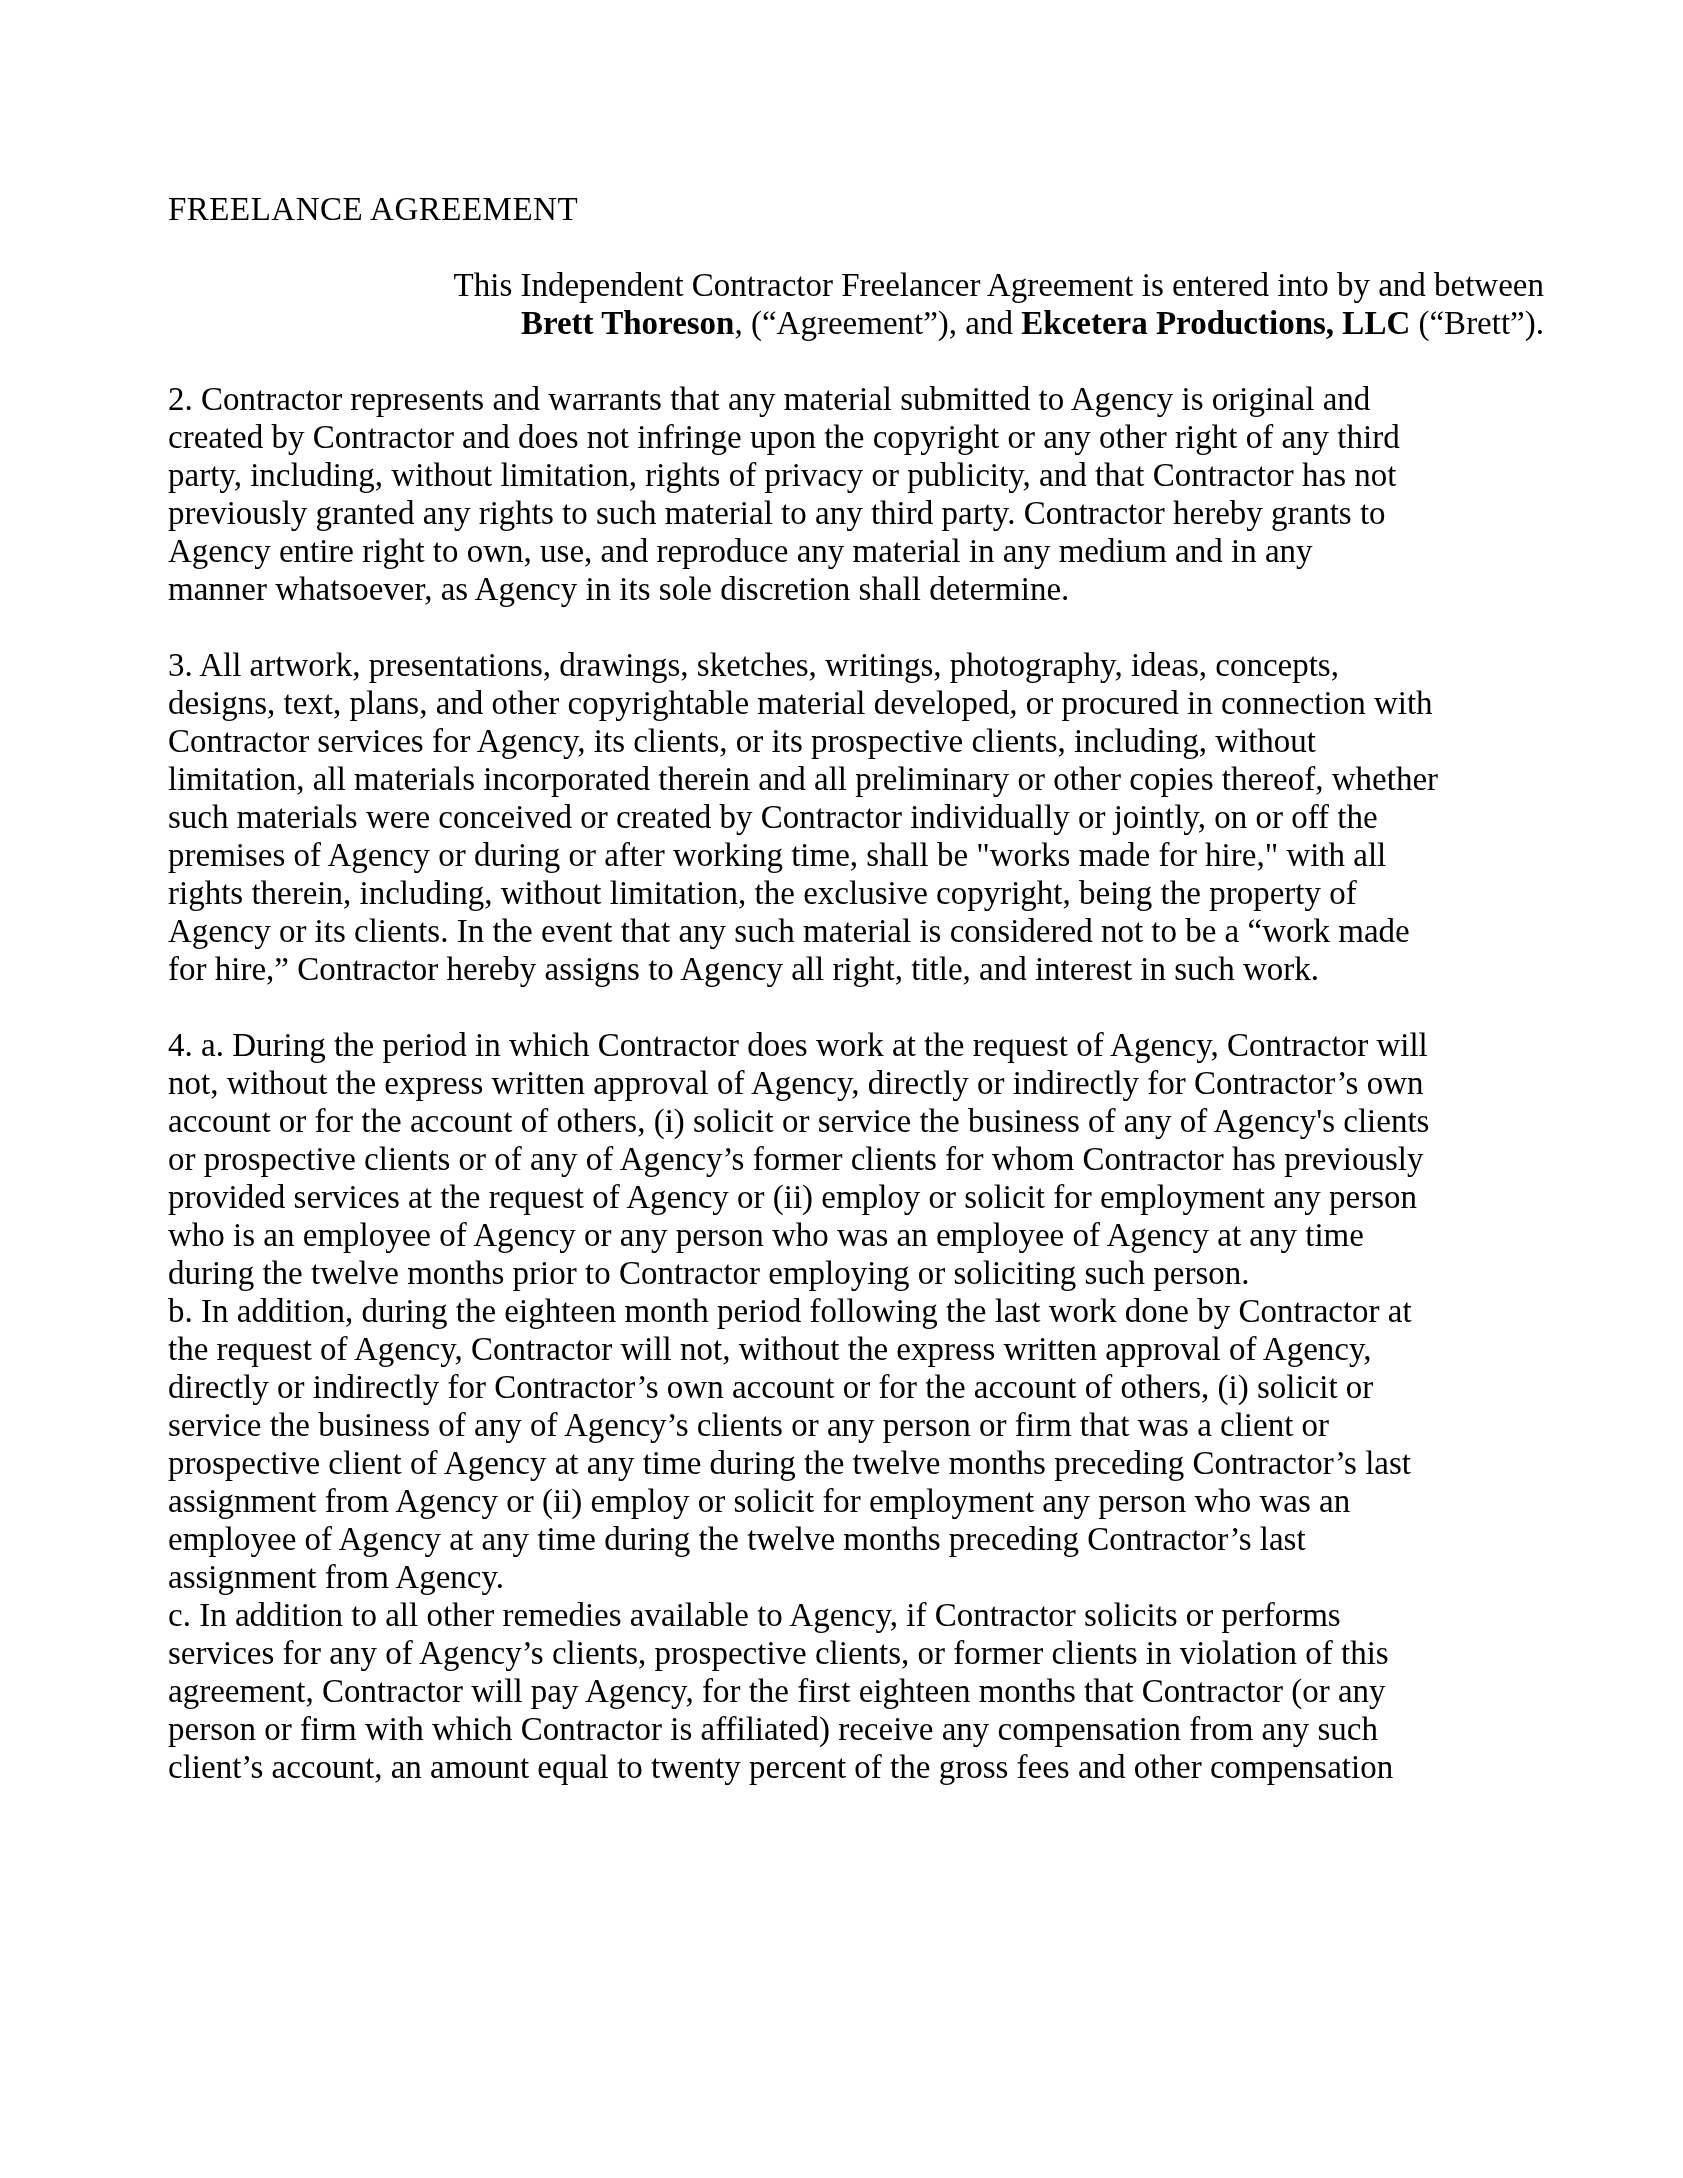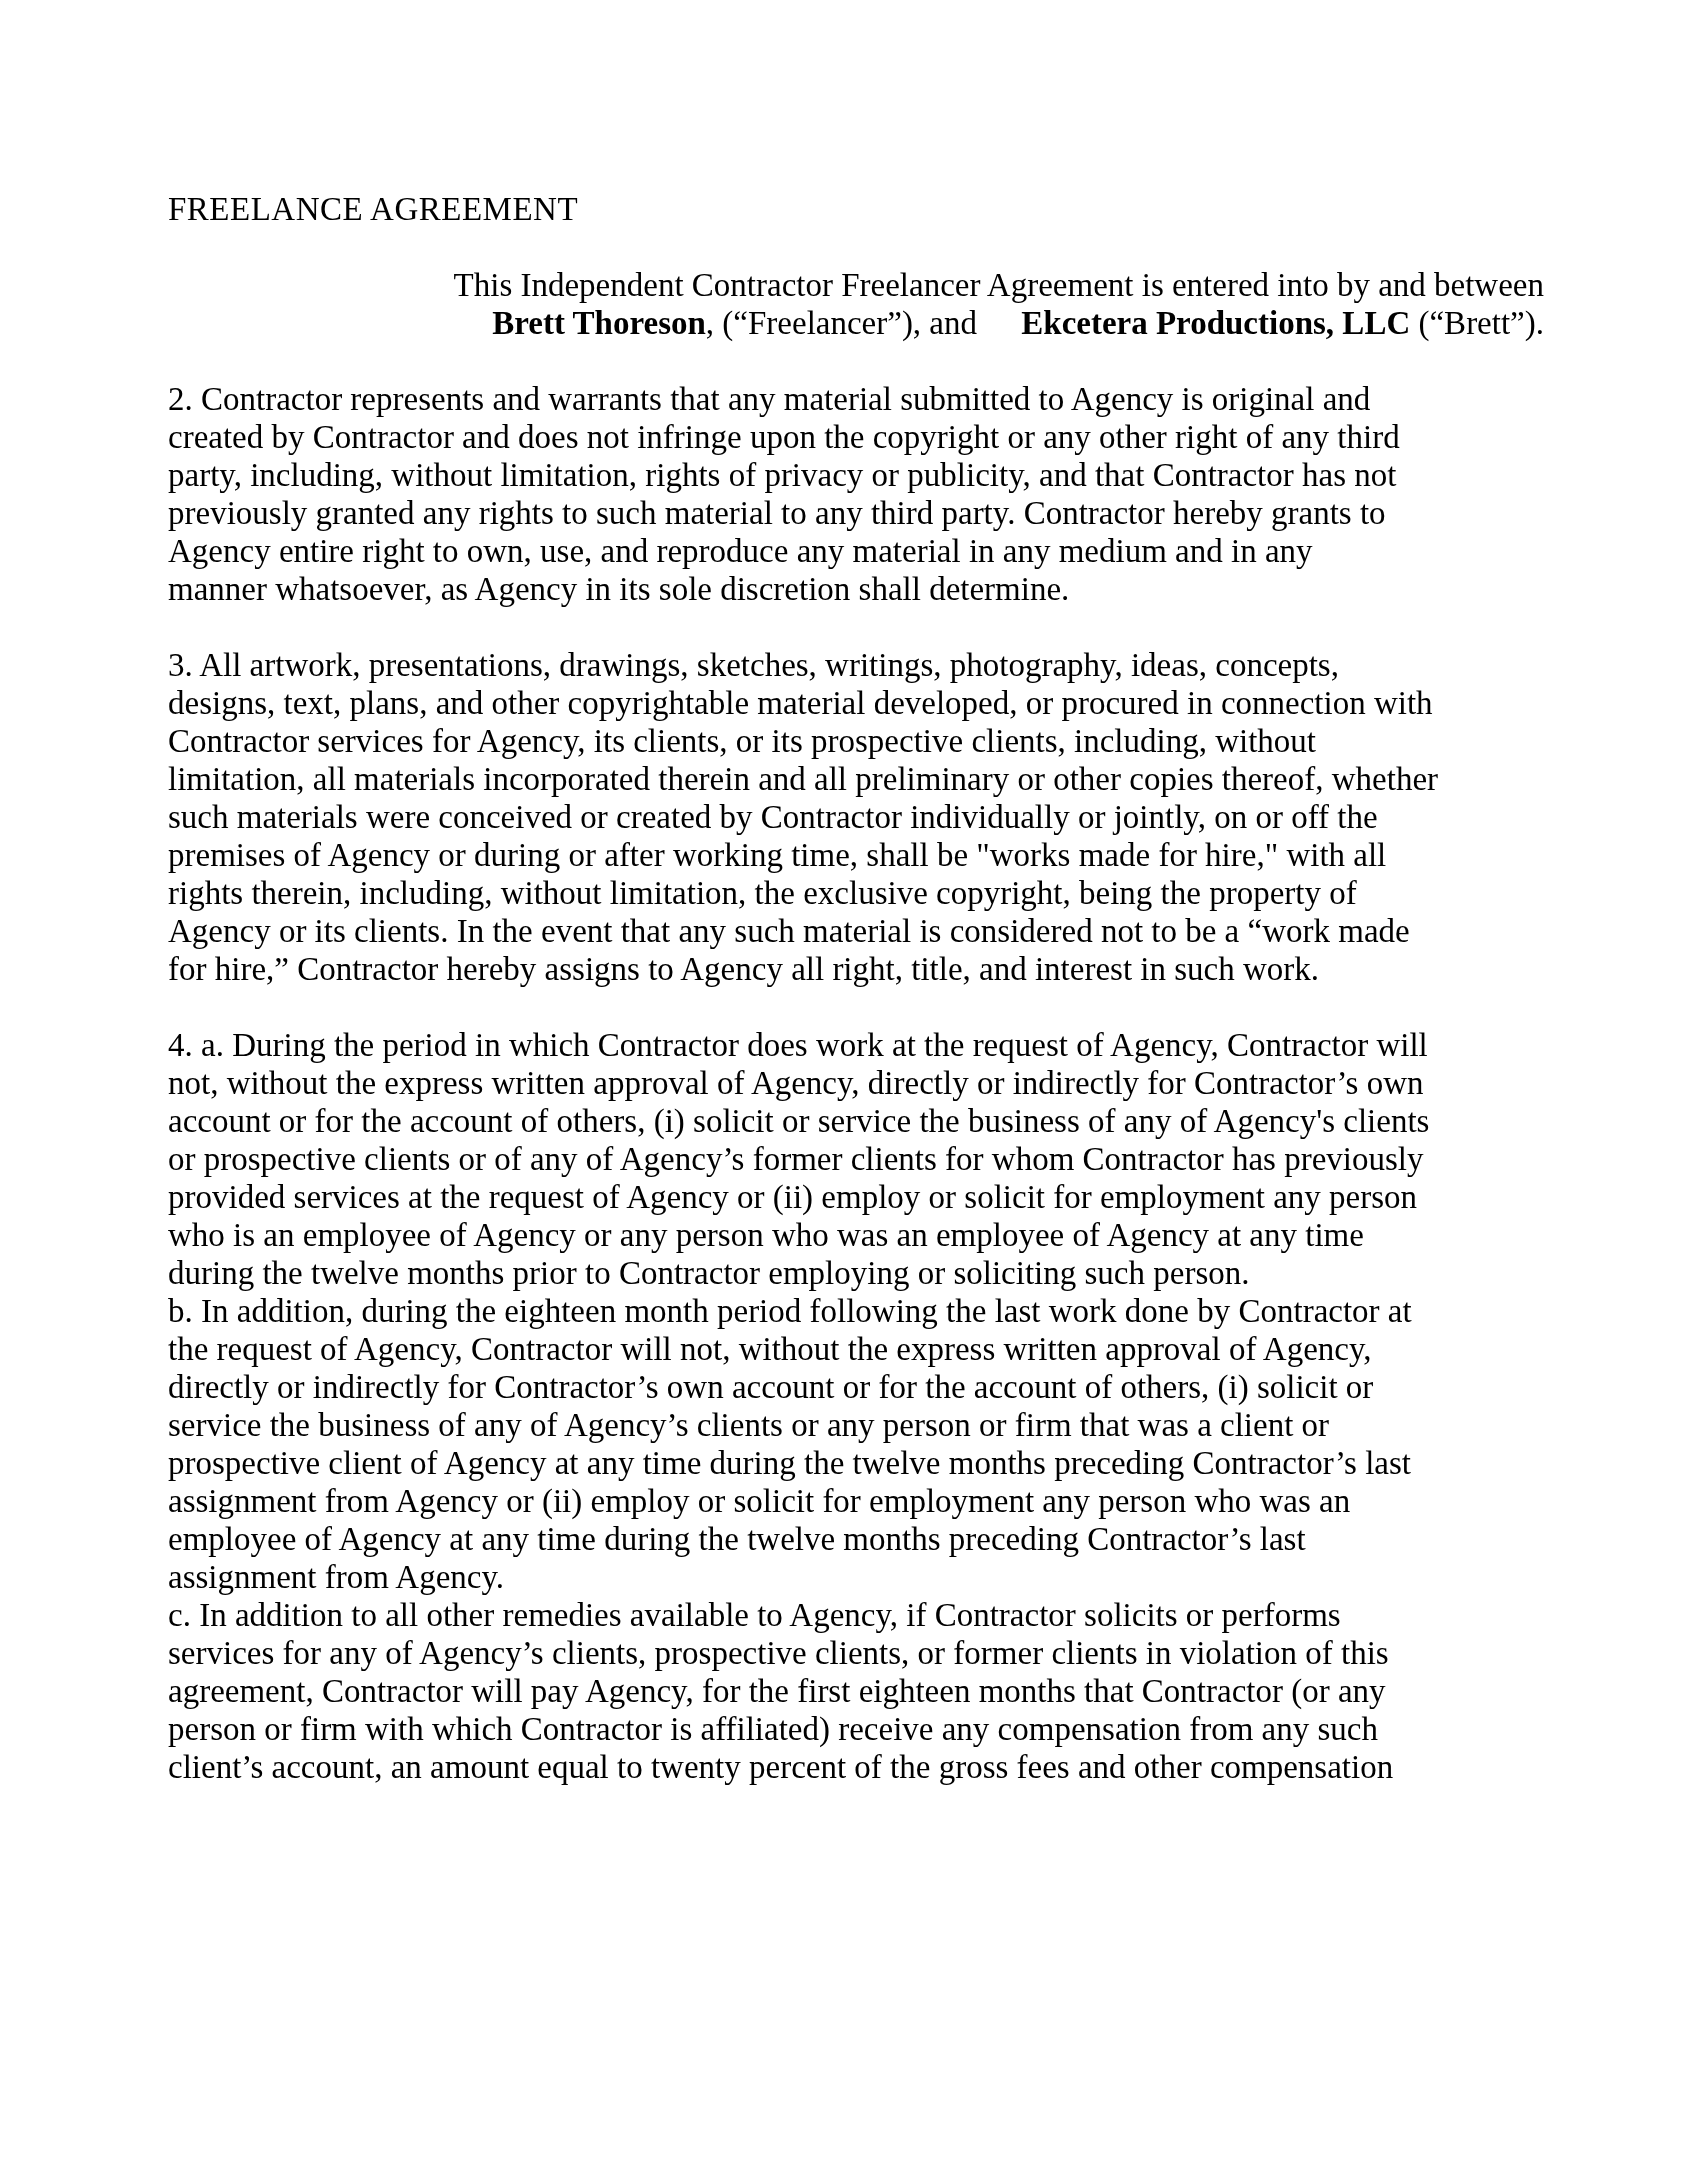--- a/index.html
+++ b/index.html
@@ -29,31 +29,30 @@
   .para {
     margin: 0 0 38px 0;
     white-space: pre-line;
   }
   .intro {
     white-space: normal;
     text-align: right;
   }
   .bold-name {
     font-weight: bold;
-    margin-left: 36px;
   }
 </style>
 </head>
 <body>
 
 <div class="page">
 
   <h1 class="doc-title">FREELANCE AGREEMENT</h1>
 
-  <p class="para intro"><span>This Independent Contractor Freelancer Agreement is entered into by and between</span><br><strong class="bold-name">Brett Thoreson</strong><span>, (“Freelancer”), and </span><strong class="bold-name">Ekcetera Productions, LLC</strong><span> (“Brett”).</span></p>
+  <p class="para intro"><span>This Independent Contractor Freelancer Agreement is entered into by and between</span><br><strong class="bold-name">Brett Thoreson</strong><span>, (“Agreement”), and </span><strong class="bold-name">Ekcetera Productions, LLC</strong><span> (“Brett”).</span></p>
 
 
   <p class="para">2. Contractor represents and warrants that any material submitted to Agency is original and
 created by Contractor and does not infringe upon the copyright or any other right of any third
 party, including, without limitation, rights of privacy or publicity, and that Contractor has not
 previously granted any rights to such material to any third party. Contractor hereby grants to
 Agency entire right to own, use, and reproduce any material in any medium and in any
 manner whatsoever, as Agency in its sole discretion shall determine.</p>
 
   <p class="para">3. All artwork, presentations, drawings, sketches, writings, photography, ideas, concepts,

